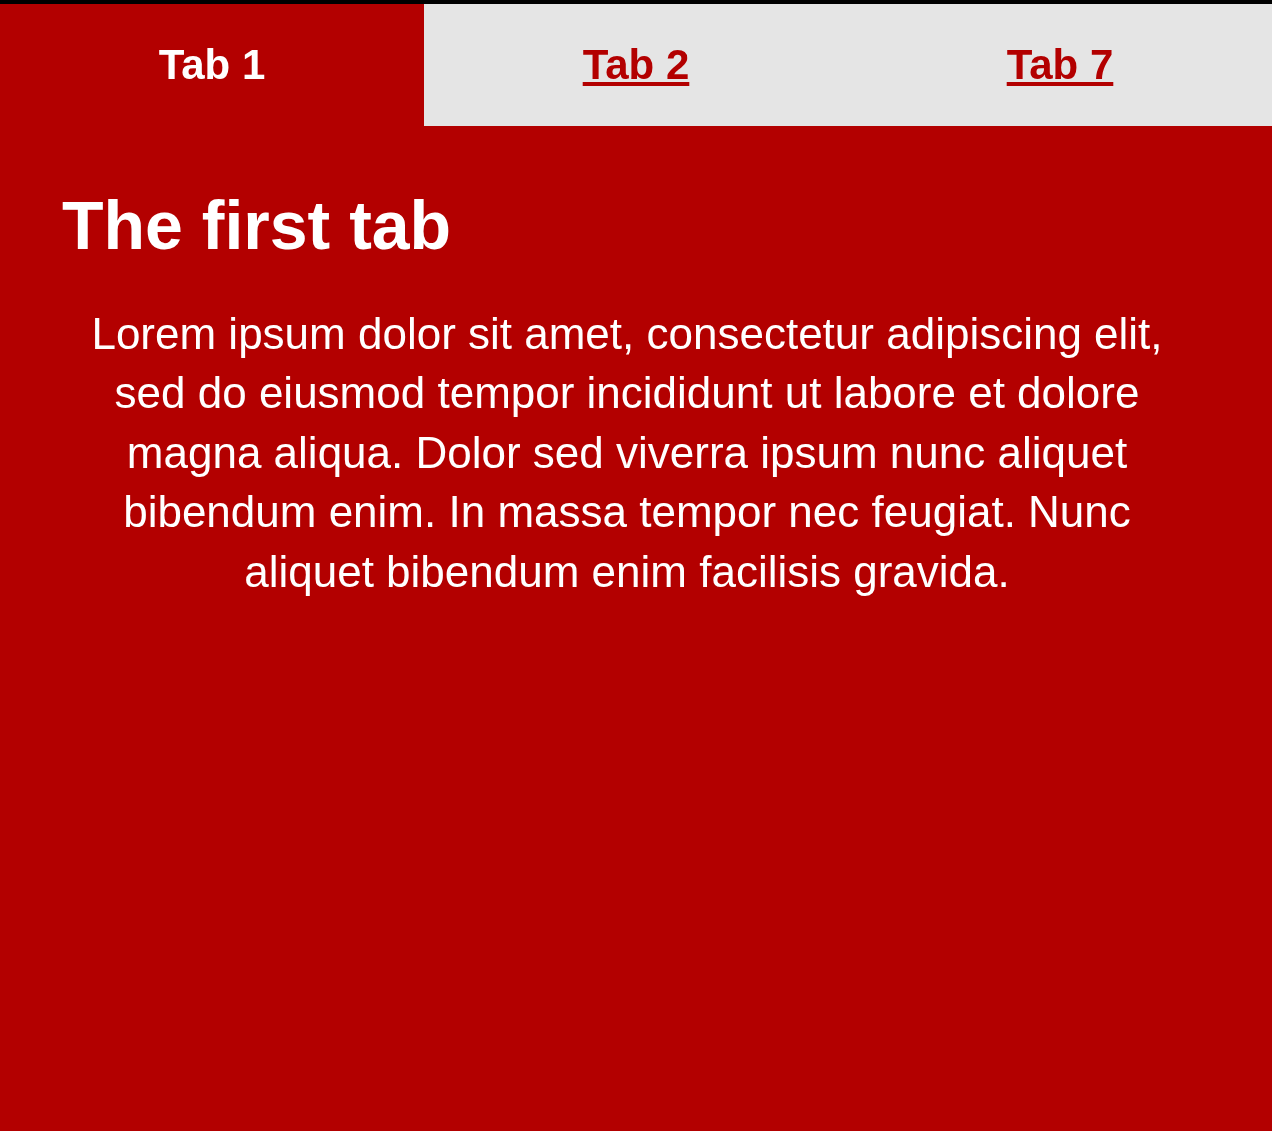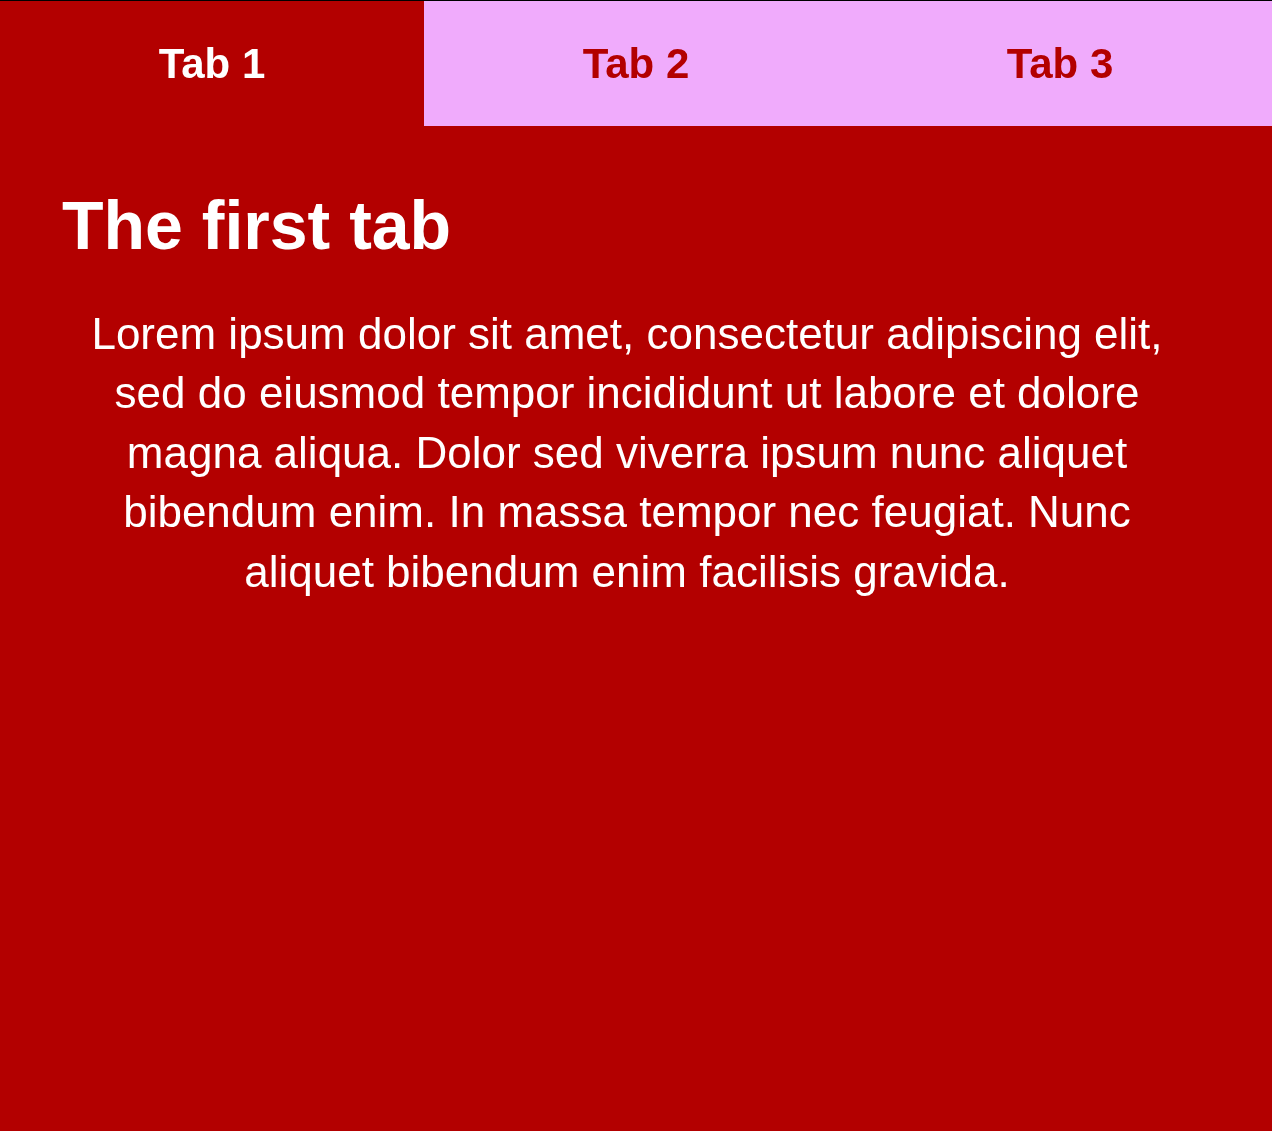--- a/index.html
+++ b/index.html
@@ -16,38 +16,39 @@
     .container {
       width: 1272px;
       height: 1131px;
       background: #b30000;
       display: flex;
       flex-direction: column;
     }
     .tab-strip {
       display: flex;
       height: 126px;
-      border-top: 1px solid #000000;
+      border-top: 4px solid #000000;
     }
     .tab {
       flex: 1;
       display: flex;
       align-items: center;
       justify-content: center;
       font-size: 42px;
       font-weight: 700;
       cursor: pointer;
     }
     .tab.active {
       background: #b30000;
       color: #ffffff;
     }
     .tab.inactive {
-      background: #f0abfc;
+      background: #e5e5e5;
       color: #b30000;
+      text-decoration: underline;
     }
     .panel {
       flex: 1;
       padding: 60px 62px 40px 62px;
       color: #ffffff;
     }
     .panel-title {
       font-size: 68px;
       font-weight: 800;
       margin-bottom: 40px;
@@ -61,19 +62,19 @@
       max-width: 1130px;
     }
   </style>
 </head>
 <body>
 
 <div class="container">
   <div class="tab-strip">
     <div class="tab active">Tab 1</div>
     <div class="tab inactive">Tab 2</div>
-    <div class="tab inactive">Tab 3</div>
+    <div class="tab inactive">Tab 7</div>
   </div>
   <div class="panel">
     <h1 class="panel-title">The first tab</h1>
     <p class="panel-body">Lorem ipsum dolor sit amet, consectetur adipi­scing elit, sed do eiusmod tempor incididunt ut labore et dolore magna aliqua. Dolor sed viver­ra ipsum nunc aliquet bibendum enim. In mas­sa tempor nec feugiat. Nunc aliquet bibendum enim facilisis gravida.</p>
   </div>
 </div>
 
 </body></html>

